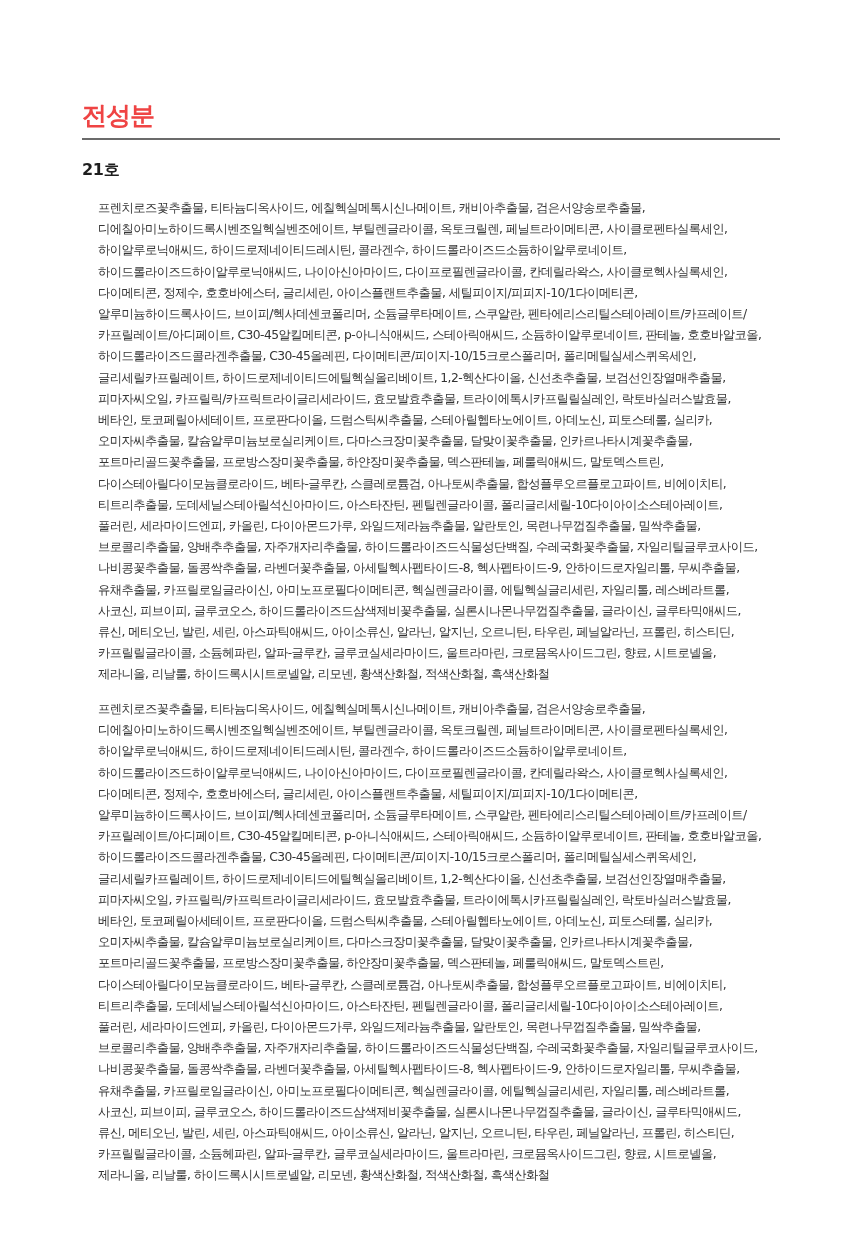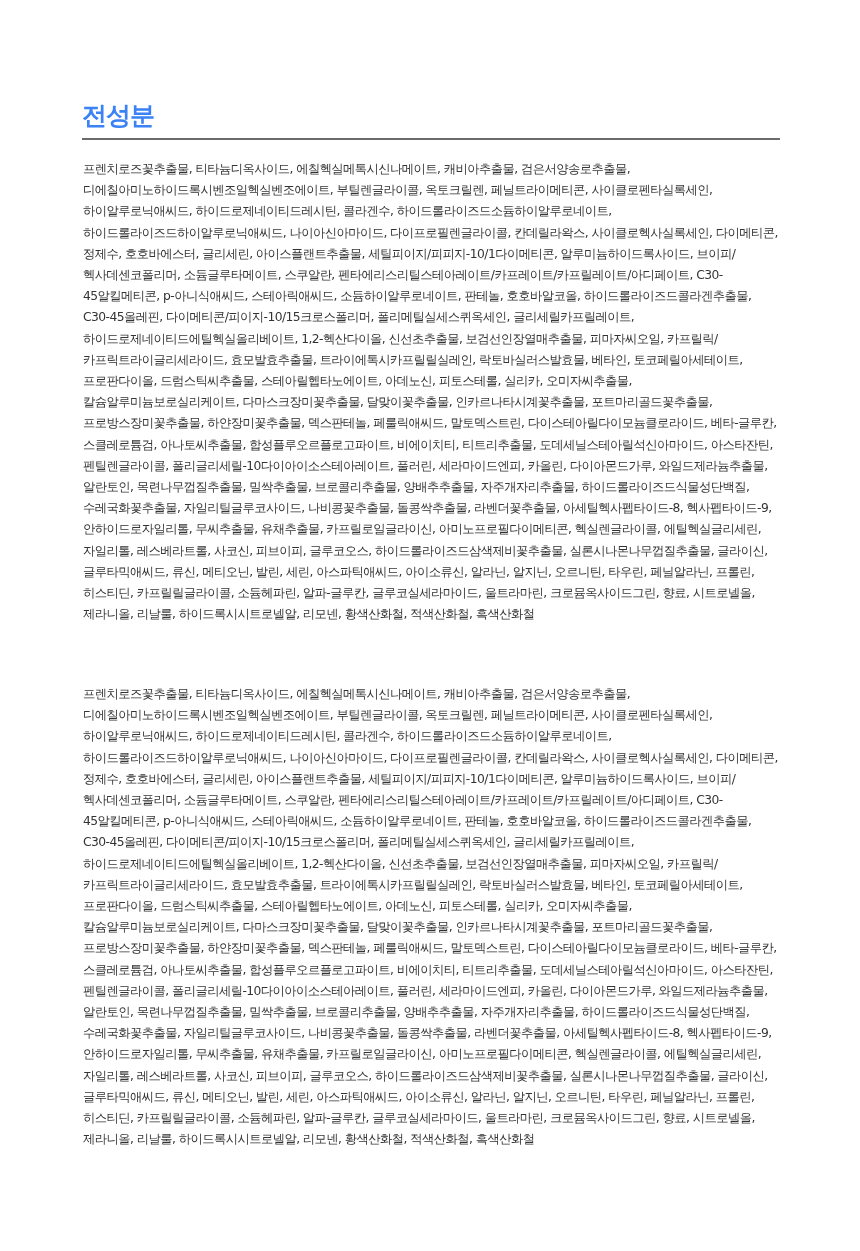--- a/index.html
+++ b/index.html
@@ -20,21 +20,21 @@
     left: 82px;
     top: 0;
     width: 698px;
   }
   .title {
     position: absolute;
     top: 98px;
     left: 0;
     font-size: 25px;
     font-weight: bold;
-    color: #3b82f6;
+    color: #ef4444;
     letter-spacing: -1px;
     margin: 0;
     line-height: 36px;
   }
   .divider {
     position: absolute;
     top: 138px;
     left: 0;
     width: 698px;
     height: 2px;
@@ -54,33 +54,34 @@
     font-weight: bold;
     color: #1e1e1e;
     margin: 0 0 3px 0;
     line-height: 24px;
     letter-spacing: -0.3px;
   }
   .section-body {
     font-size: 12.3px;
     line-height: 21.2px;
     color: #333333;
-    margin: 1px;
+    margin: 16px;
     letter-spacing: -0.55px;
     word-break: keep-all;
     overflow-wrap: break-word;
   }
 </style>
 </head>
 <body>
 
 <div class="page">
   <h1 class="title">전성분</h1>
   <hr class="divider">
 
   <section class="section section-1">
+    <h2 class="section-heading">21호</h2>
     <p class="section-body">프렌치로즈꽃추출물, 티타늄디옥사이드, 에칠헥실메톡시신나메이트, 캐비아추출물, 검은서양송로추출물, 디에칠아미노하이드록시벤조일헥실벤조에이트, 부틸렌글라이콜, 옥토크릴렌, 페닐트라이메티콘, 사이클로펜타실록세인, 하이알루로닉애씨드, 하이드로제네이티드레시틴, 콜라겐수, 하이드롤라이즈드소듐하이알루로네이트, 하이드롤라이즈드하이알루로닉애씨드, 나이아신아마이드, 다이프로필렌글라이콜, 칸데릴라왁스, 사이클로헥사실록세인, 다이메티콘, 정제수, 호호바에스터, 글리세린, 아이스플랜트추출물, 세틸피이지/피피지-10/1다이메티콘, 알루미늄하이드록사이드, 브이피/헥사데센코폴리머, 소듐글루타메이트, 스쿠알란, 펜타에리스리틸스테아레이트/카프레이트/카프릴레이트/아디페이트, C30-45알킬메티콘, p-아니식애씨드, 스테아릭애씨드, 소듐하이알루로네이트, 판테놀, 호호바알코올, 하이드롤라이즈드콜라겐추출물, C30-45올레핀, 다이메티콘/피이지-10/15크로스폴리머, 폴리메틸실세스퀴옥세인, 글리세릴카프릴레이트, 하이드로제네이티드에틸헥실올리베이트, 1,2-헥산다이올, 신선초추출물, 보검선인장열매추출물, 피마자씨오일, 카프릴릭/카프릭트라이글리세라이드, 효모발효추출물, 트라이에톡시카프릴릴실레인, 락토바실러스발효물, 베타인, 토코페릴아세테이트, 프로판다이올, 드럼스틱씨추출물, 스테아릴헵타노에이트, 아데노신, 피토스테롤, 실리카, 오미자씨추출물, 칼슘알루미늄보로실리케이트, 다마스크장미꽃추출물, 달맞이꽃추출물, 인카르나타시계꽃추출물, 포트마리골드꽃추출물, 프로방스장미꽃추출물, 하얀장미꽃추출물, 덱스판테놀, 페룰릭애씨드, 말토덱스트린, 다이스테아릴다이모늄클로라이드, 베타-글루칸, 스클레로튬검, 아나토씨추출물, 합성플루오르플로고파이트, 비에이치티, 티트리추출물, 도데세닐스테아릴석신아마이드, 아스타잔틴, 펜틸렌글라이콜, 폴리글리세릴-10다이아이소스테아레이트, 풀러린, 세라마이드엔피, 카올린, 다이아몬드가루, 와일드제라늄추출물, 알란토인, 목련나무껍질추출물, 밀싹추출물, 브로콜리추출물, 양배추추출물, 자주개자리추출물, 하이드롤라이즈드식물성단백질, 수레국화꽃추출물, 자일리틸글루코사이드, 나비콩꽃추출물, 돌콩싹추출물, 라벤더꽃추출물, 아세틸헥사펩타이드-8, 헥사펩타이드-9, 안하이드로자일리톨, 무씨추출물, 유채추출물, 카프릴로일글라이신, 아미노프로필다이메티콘, 헥실렌글라이콜, 에틸헥실글리세린, 자일리톨, 레스베라트롤, 사코신, 피브이피, 글루코오스, 하이드롤라이즈드삼색제비꽃추출물, 실론시나몬나무껍질추출물, 글라이신, 글루타믹애씨드, 류신, 메티오닌, 발린, 세린, 아스파틱애씨드, 아이소류신, 알라닌, 알지닌, 오르니틴, 타우린, 페닐알라닌, 프롤린, 히스티딘, 카프릴릴글라이콜, 소듐헤파린, 알파-글루칸, 글루코실세라마이드, 울트라마린, 크로뮴옥사이드그린, 향료, 시트로넬올, 제라니올, 리날룰, 하이드록시시트로넬알, 리모넨, 황색산화철, 적색산화철, 흑색산화철</p>
   </section>
 
   <section class="section section-2">
     <p class="section-body">프렌치로즈꽃추출물, 티타늄디옥사이드, 에칠헥실메톡시신나메이트, 캐비아추출물, 검은서양송로추출물, 디에칠아미노하이드록시벤조일헥실벤조에이트, 부틸렌글라이콜, 옥토크릴렌, 페닐트라이메티콘, 사이클로펜타실록세인, 하이알루로닉애씨드, 하이드로제네이티드레시틴, 콜라겐수, 하이드롤라이즈드소듐하이알루로네이트, 하이드롤라이즈드하이알루로닉애씨드, 나이아신아마이드, 다이프로필렌글라이콜, 칸데릴라왁스, 사이클로헥사실록세인, 다이메티콘, 정제수, 호호바에스터, 글리세린, 아이스플랜트추출물, 세틸피이지/피피지-10/1다이메티콘, 알루미늄하이드록사이드, 브이피/헥사데센코폴리머, 소듐글루타메이트, 스쿠알란, 펜타에리스리틸스테아레이트/카프레이트/카프릴레이트/아디페이트, C30-45알킬메티콘, p-아니식애씨드, 스테아릭애씨드, 소듐하이알루로네이트, 판테놀, 호호바알코올, 하이드롤라이즈드콜라겐추출물, C30-45올레핀, 다이메티콘/피이지-10/15크로스폴리머, 폴리메틸실세스퀴옥세인, 글리세릴카프릴레이트, 하이드로제네이티드에틸헥실올리베이트, 1,2-헥산다이올, 신선초추출물, 보검선인장열매추출물, 피마자씨오일, 카프릴릭/카프릭트라이글리세라이드, 효모발효추출물, 트라이에톡시카프릴릴실레인, 락토바실러스발효물, 베타인, 토코페릴아세테이트, 프로판다이올, 드럼스틱씨추출물, 스테아릴헵타노에이트, 아데노신, 피토스테롤, 실리카, 오미자씨추출물, 칼슘알루미늄보로실리케이트, 다마스크장미꽃추출물, 달맞이꽃추출물, 인카르나타시계꽃추출물, 포트마리골드꽃추출물, 프로방스장미꽃추출물, 하얀장미꽃추출물, 덱스판테놀, 페룰릭애씨드, 말토덱스트린, 다이스테아릴다이모늄클로라이드, 베타-글루칸, 스클레로튬검, 아나토씨추출물, 합성플루오르플로고파이트, 비에이치티, 티트리추출물, 도데세닐스테아릴석신아마이드, 아스타잔틴, 펜틸렌글라이콜, 폴리글리세릴-10다이아이소스테아레이트, 풀러린, 세라마이드엔피, 카올린, 다이아몬드가루, 와일드제라늄추출물, 알란토인, 목련나무껍질추출물, 밀싹추출물, 브로콜리추출물, 양배추추출물, 자주개자리추출물, 하이드롤라이즈드식물성단백질, 수레국화꽃추출물, 자일리틸글루코사이드, 나비콩꽃추출물, 돌콩싹추출물, 라벤더꽃추출물, 아세틸헥사펩타이드-8, 헥사펩타이드-9, 안하이드로자일리톨, 무씨추출물, 유채추출물, 카프릴로일글라이신, 아미노프로필다이메티콘, 헥실렌글라이콜, 에틸헥실글리세린, 자일리톨, 레스베라트롤, 사코신, 피브이피, 글루코오스, 하이드롤라이즈드삼색제비꽃추출물, 실론시나몬나무껍질추출물, 글라이신, 글루타믹애씨드, 류신, 메티오닌, 발린, 세린, 아스파틱애씨드, 아이소류신, 알라닌, 알지닌, 오르니틴, 타우린, 페닐알라닌, 프롤린, 히스티딘, 카프릴릴글라이콜, 소듐헤파린, 알파-글루칸, 글루코실세라마이드, 울트라마린, 크로뮴옥사이드그린, 향료, 시트로넬올, 제라니올, 리날룰, 하이드록시시트로넬알, 리모넨, 황색산화철, 적색산화철, 흑색산화철</p>
   </section>
 </div>
 
 </body></html>

